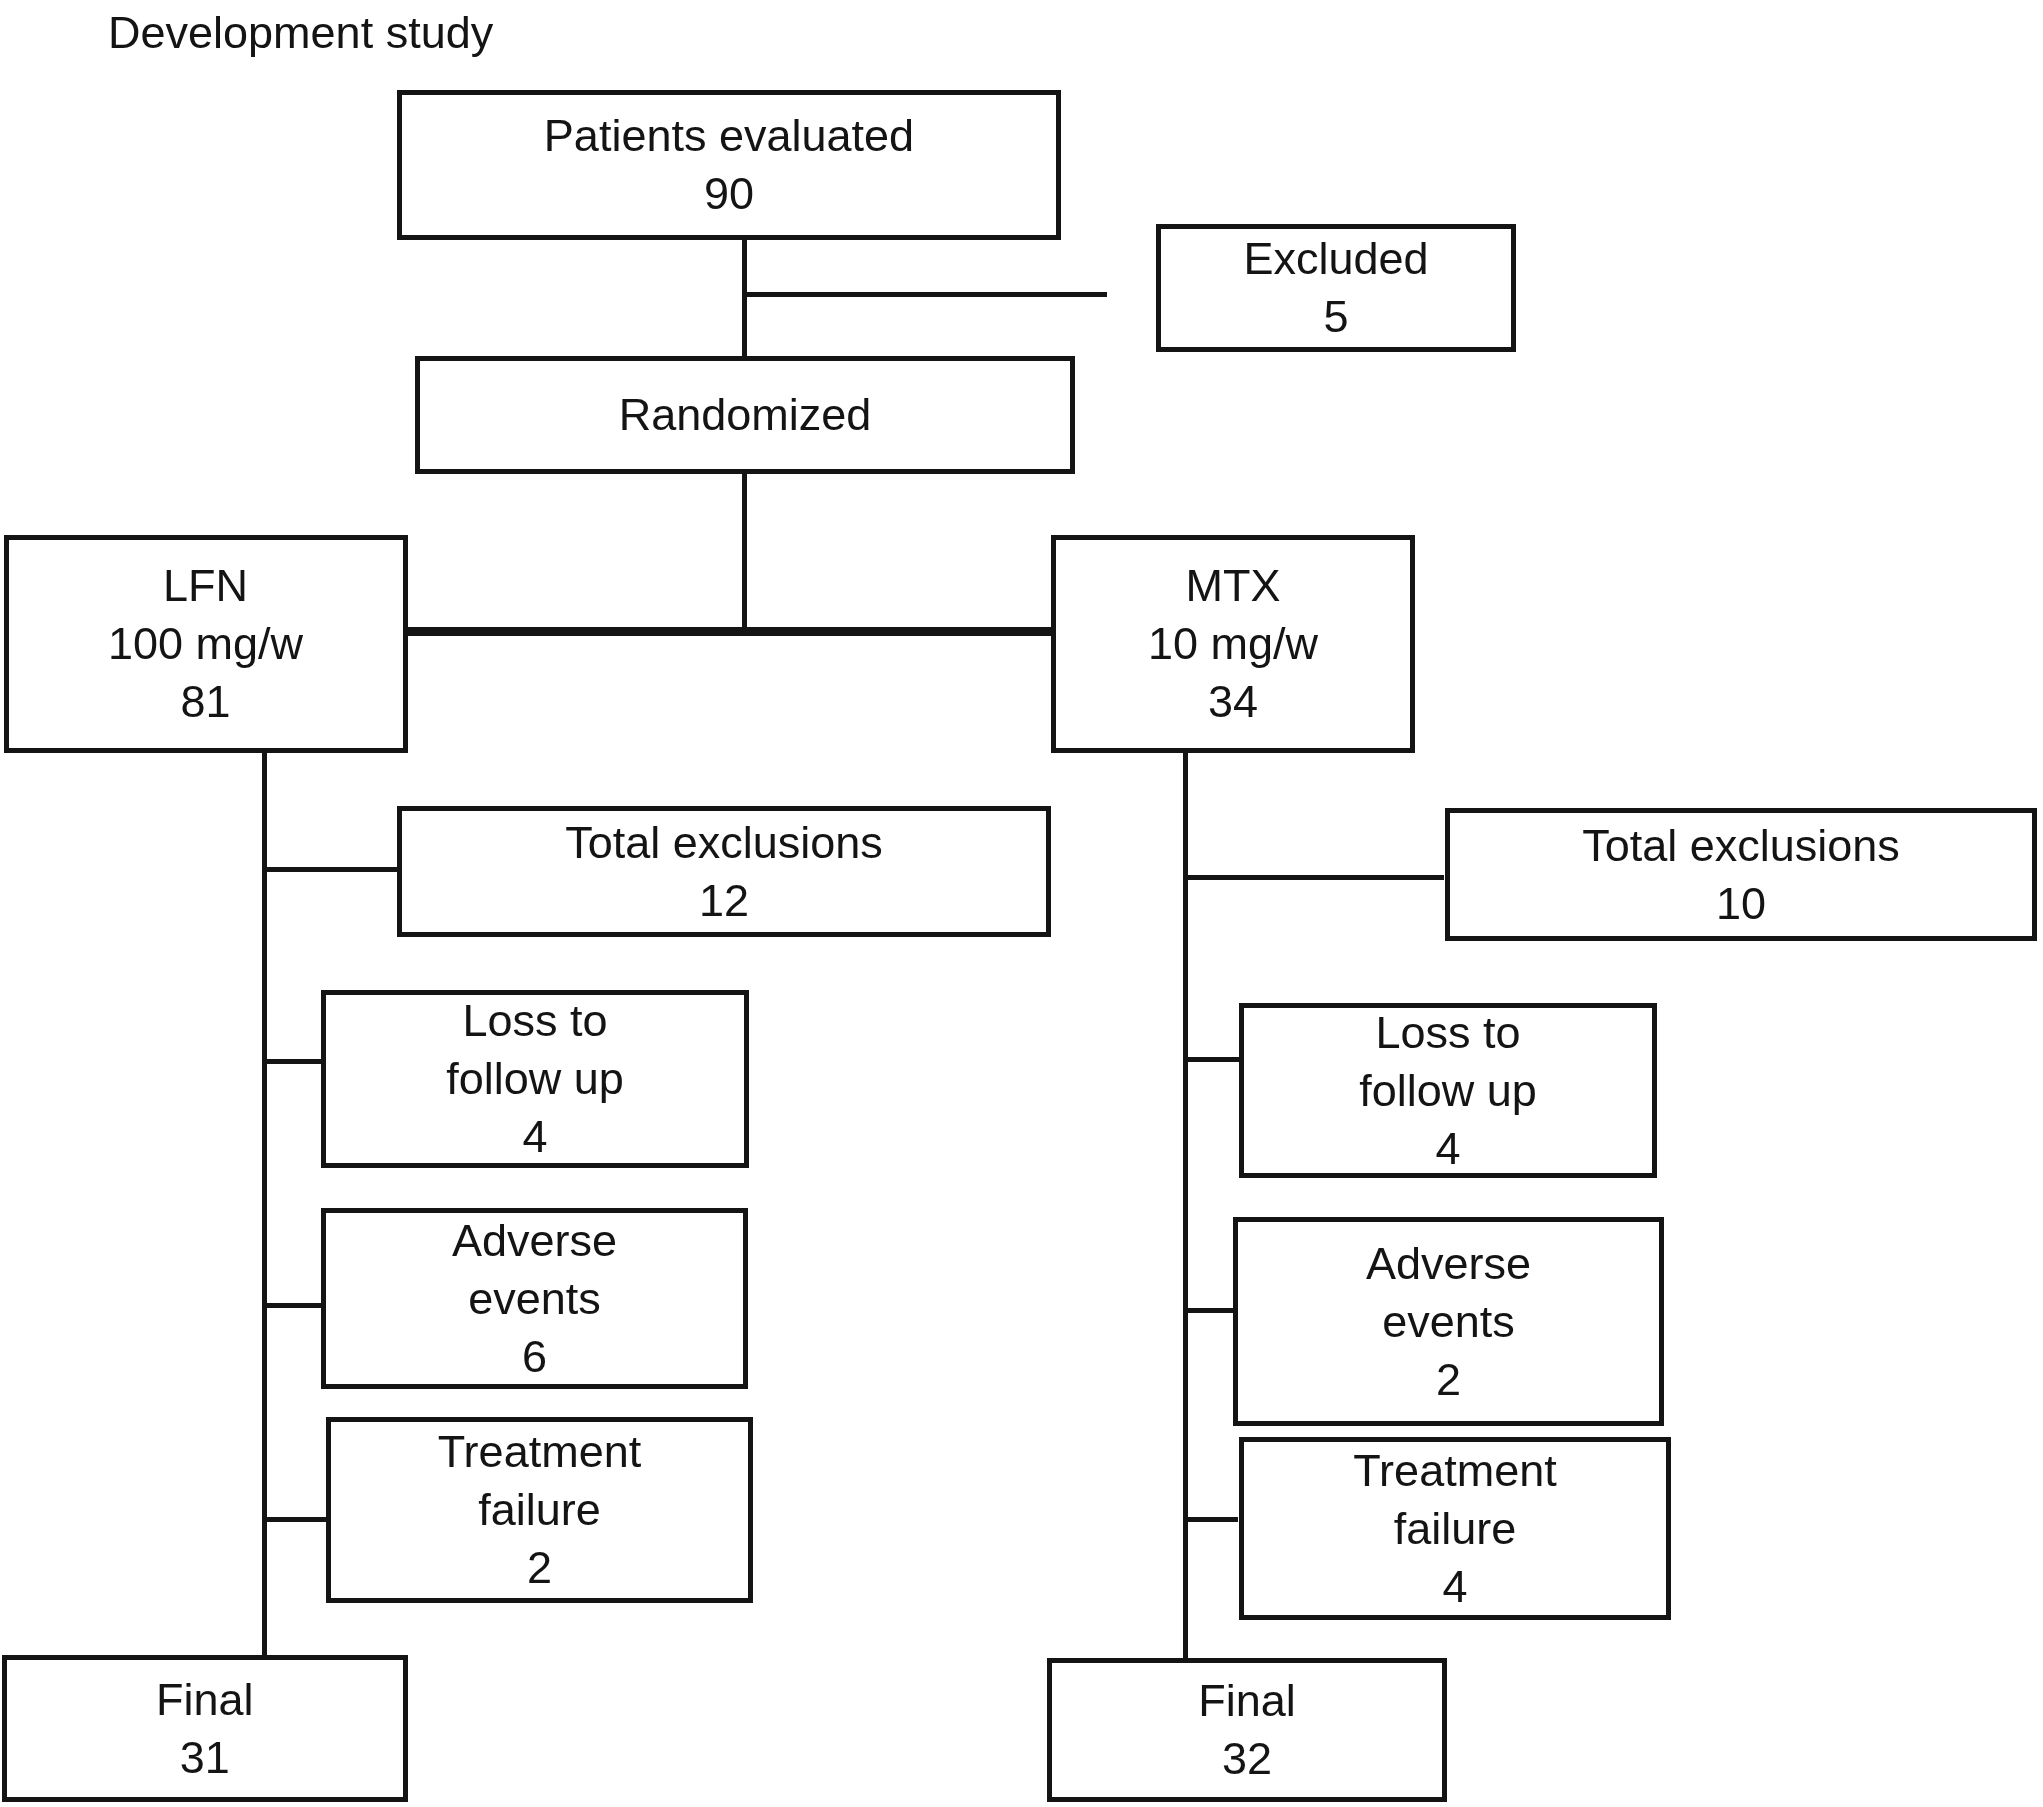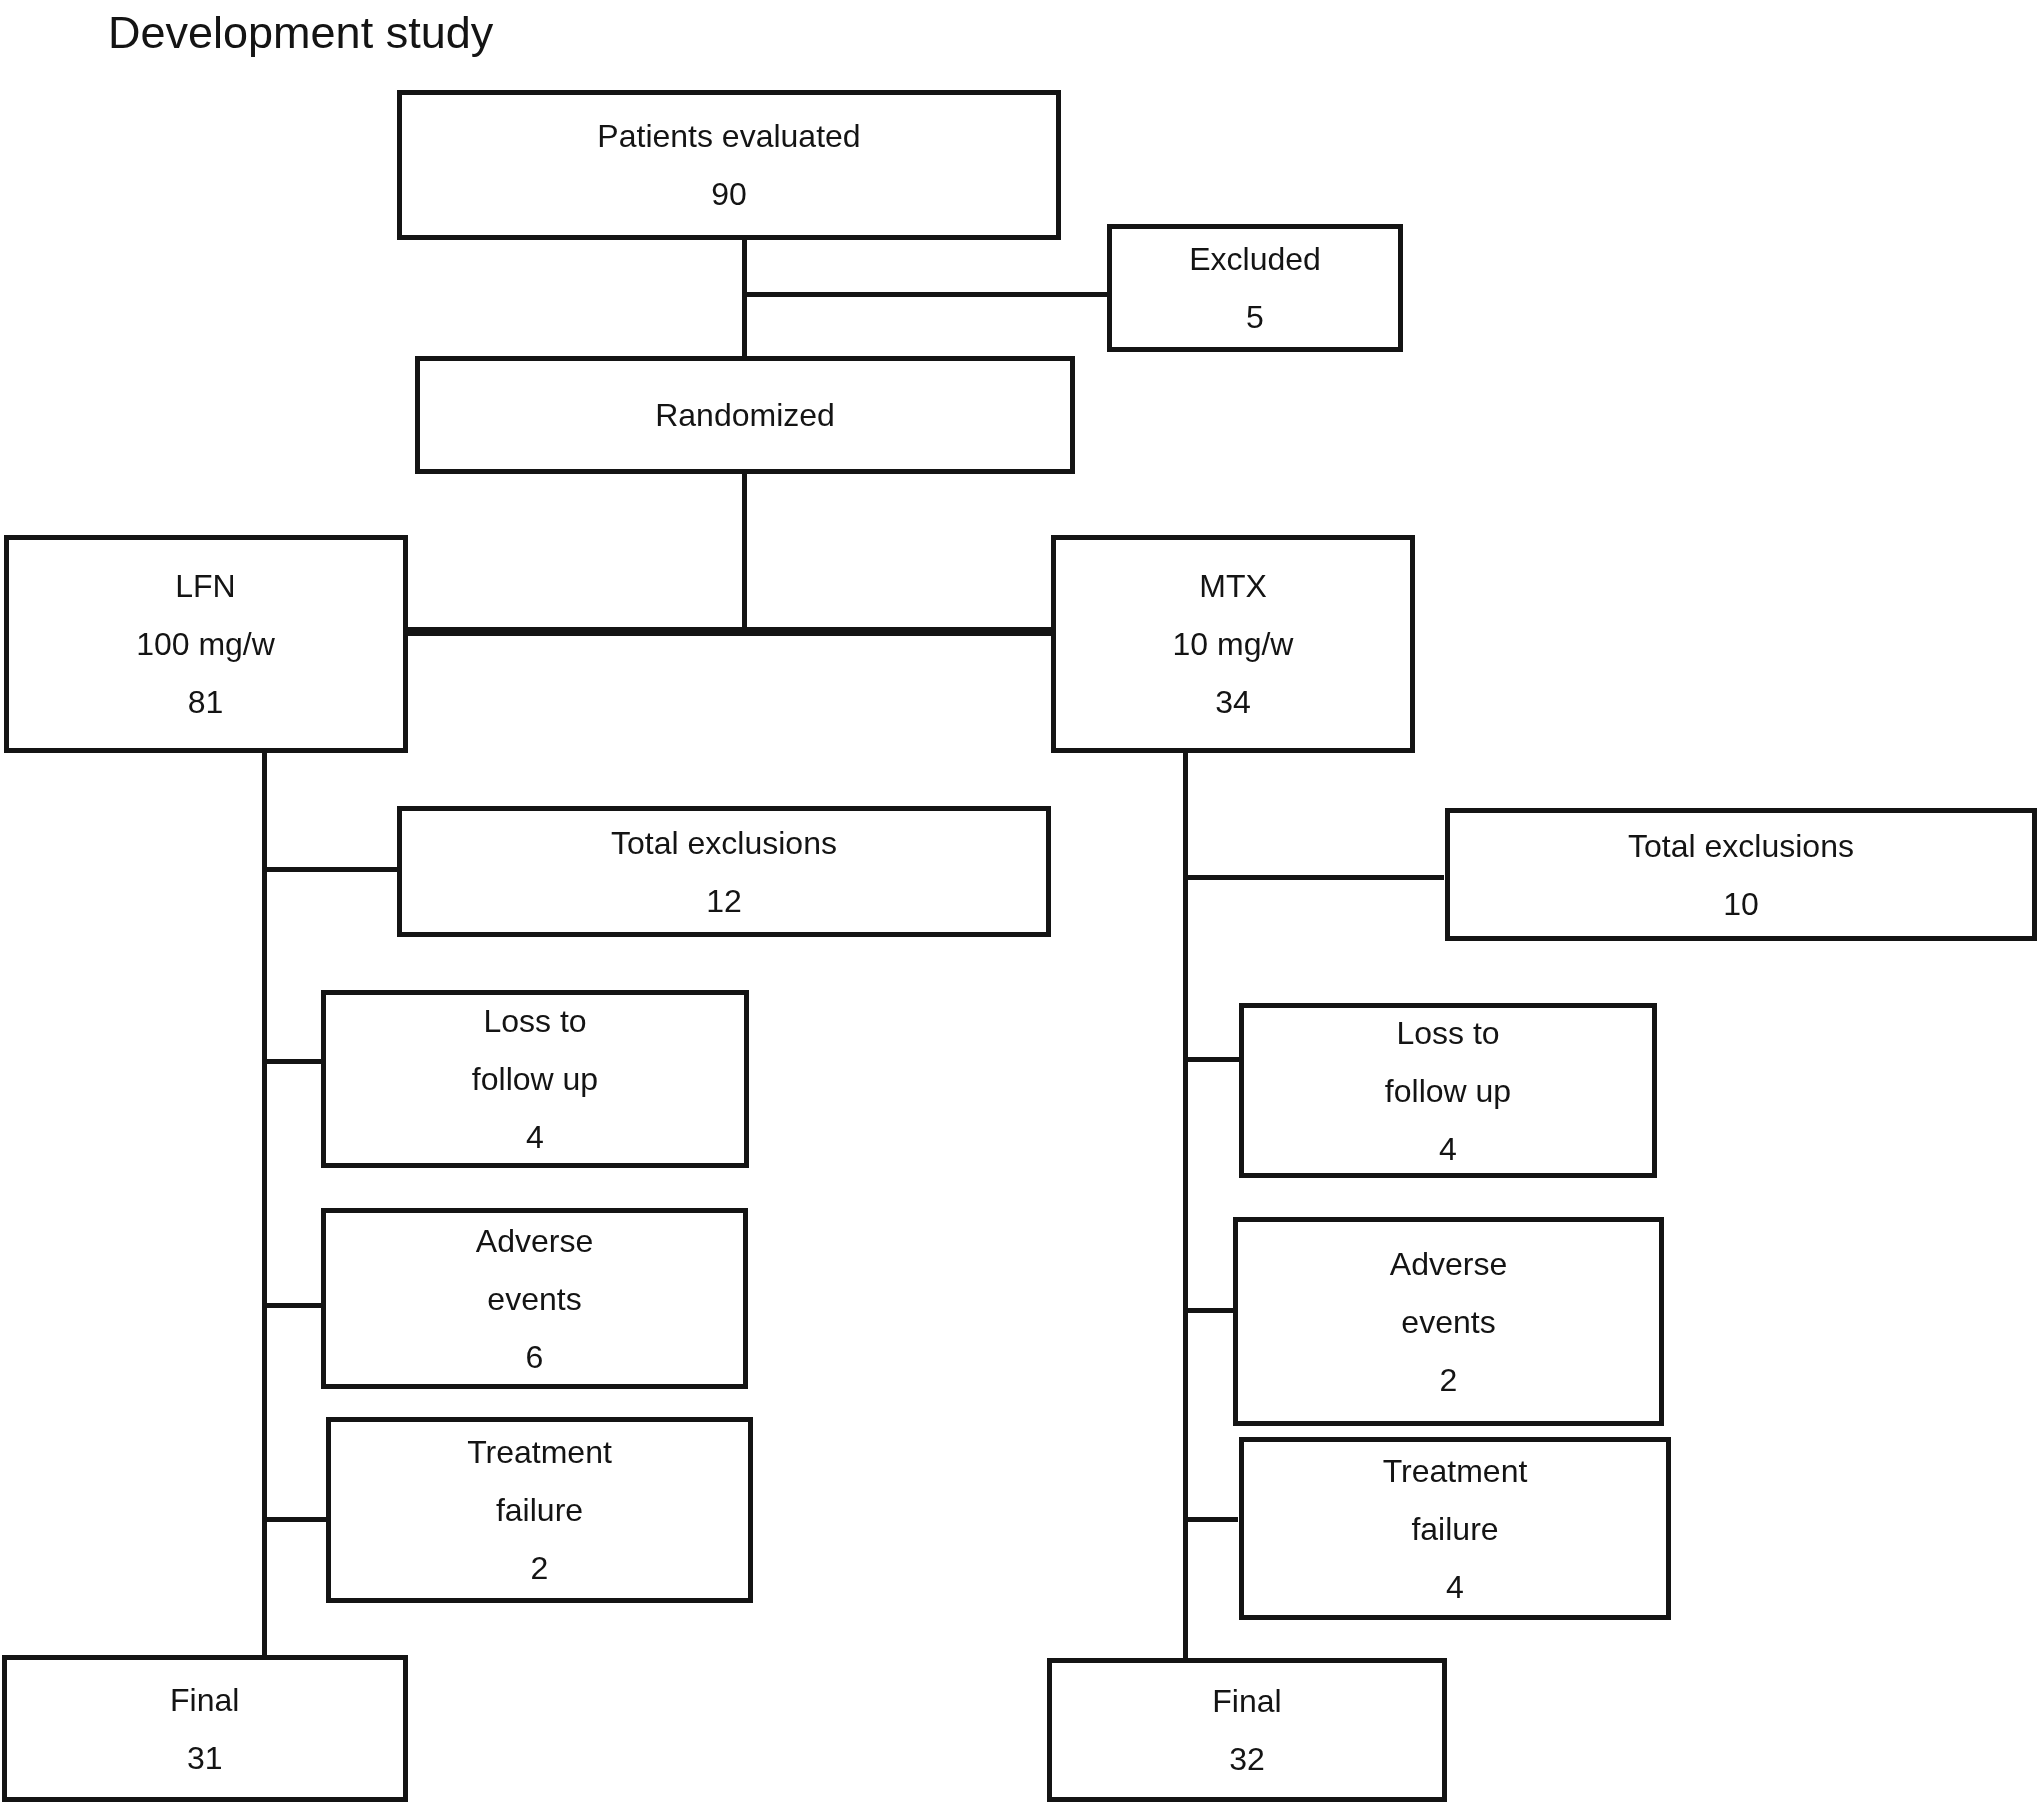--- a/index.html
+++ b/index.html
@@ -22,42 +22,42 @@
     box-sizing:border-box;
     border:5.2px solid #141414;
     background:#ffffff;
     display:flex;
     flex-direction:column;
     justify-content:center;
     align-items:center;
     text-align:center;
   }
   .node .ln{
-    font-size:32px;
+    font-size:45px;
     line-height:58px;
     white-space:nowrap;
   }
   .edge{
     position:absolute;
     background:#141414;
   }
 </style>
 </head>
 <body>
 
 <div class="canvas">
 
   <div class="title" style="left:108px;top:7px;">Development study</div>
 
   <div class="node" style="left:397px;top:90px;width:664px;height:150px;">
     <div class="ln">Patients evaluated</div>
     <div class="ln">90</div>
   </div>
 
-  <div class="node" style="left:1107px;top:224px;width:296px;height:128px;">
+  <div class="node" style="left:1156px;top:224px;width:360px;height:128px;">
     <div class="ln">Excluded</div>
     <div class="ln">5</div>
   </div>
 
   <div class="node" style="left:397px;top:356px;width:660px;height:118px;margin-left:18px;">
     <div class="ln">Randomized</div>
   </div>
 
   <div class="node" style="left:3.5px;top:535px;width:404px;height:218px;">
     <div class="ln">LFN</div>

